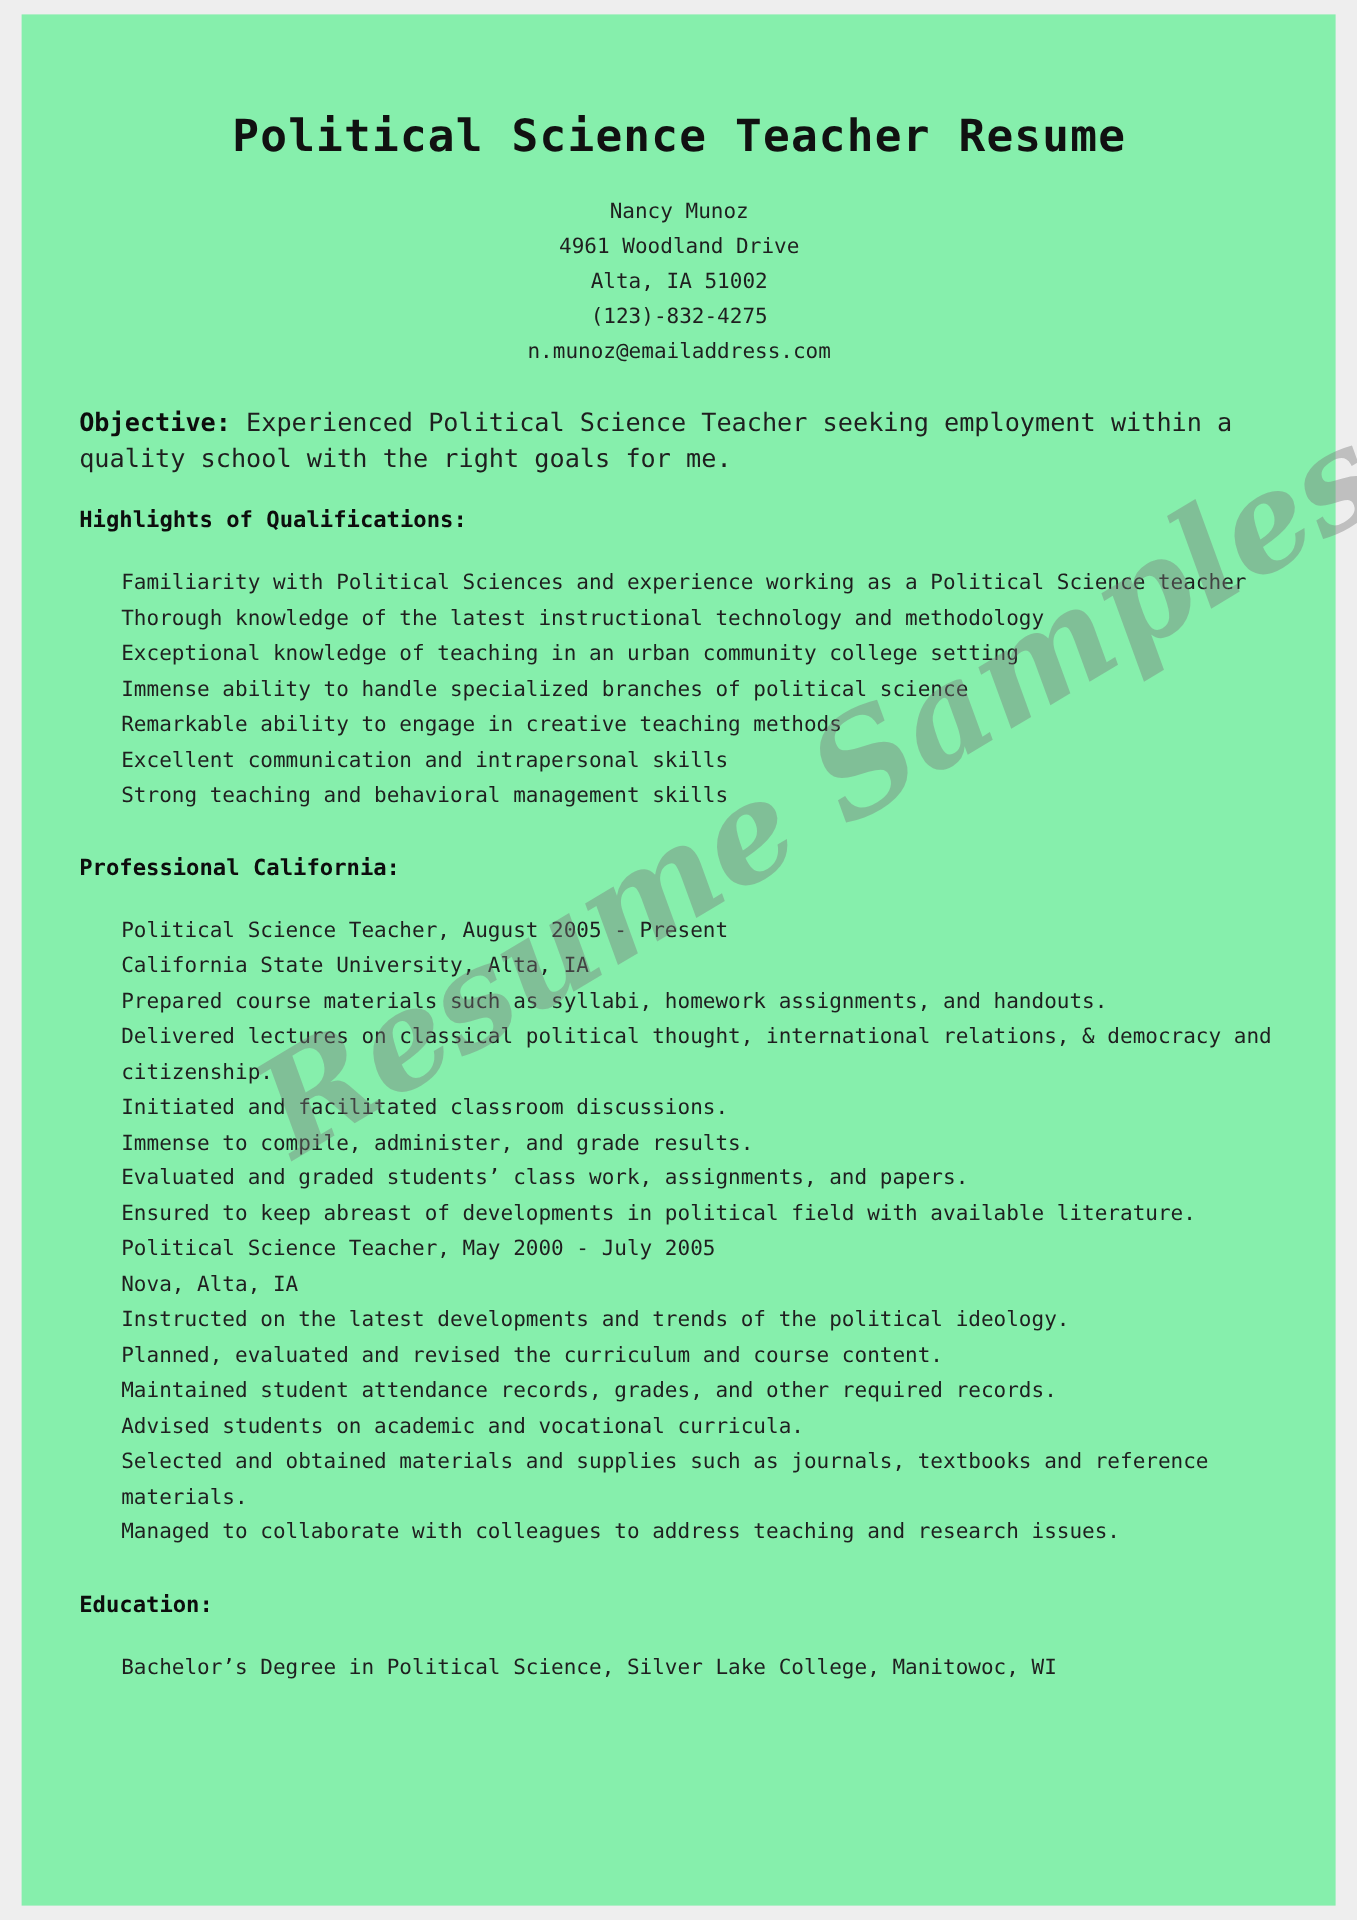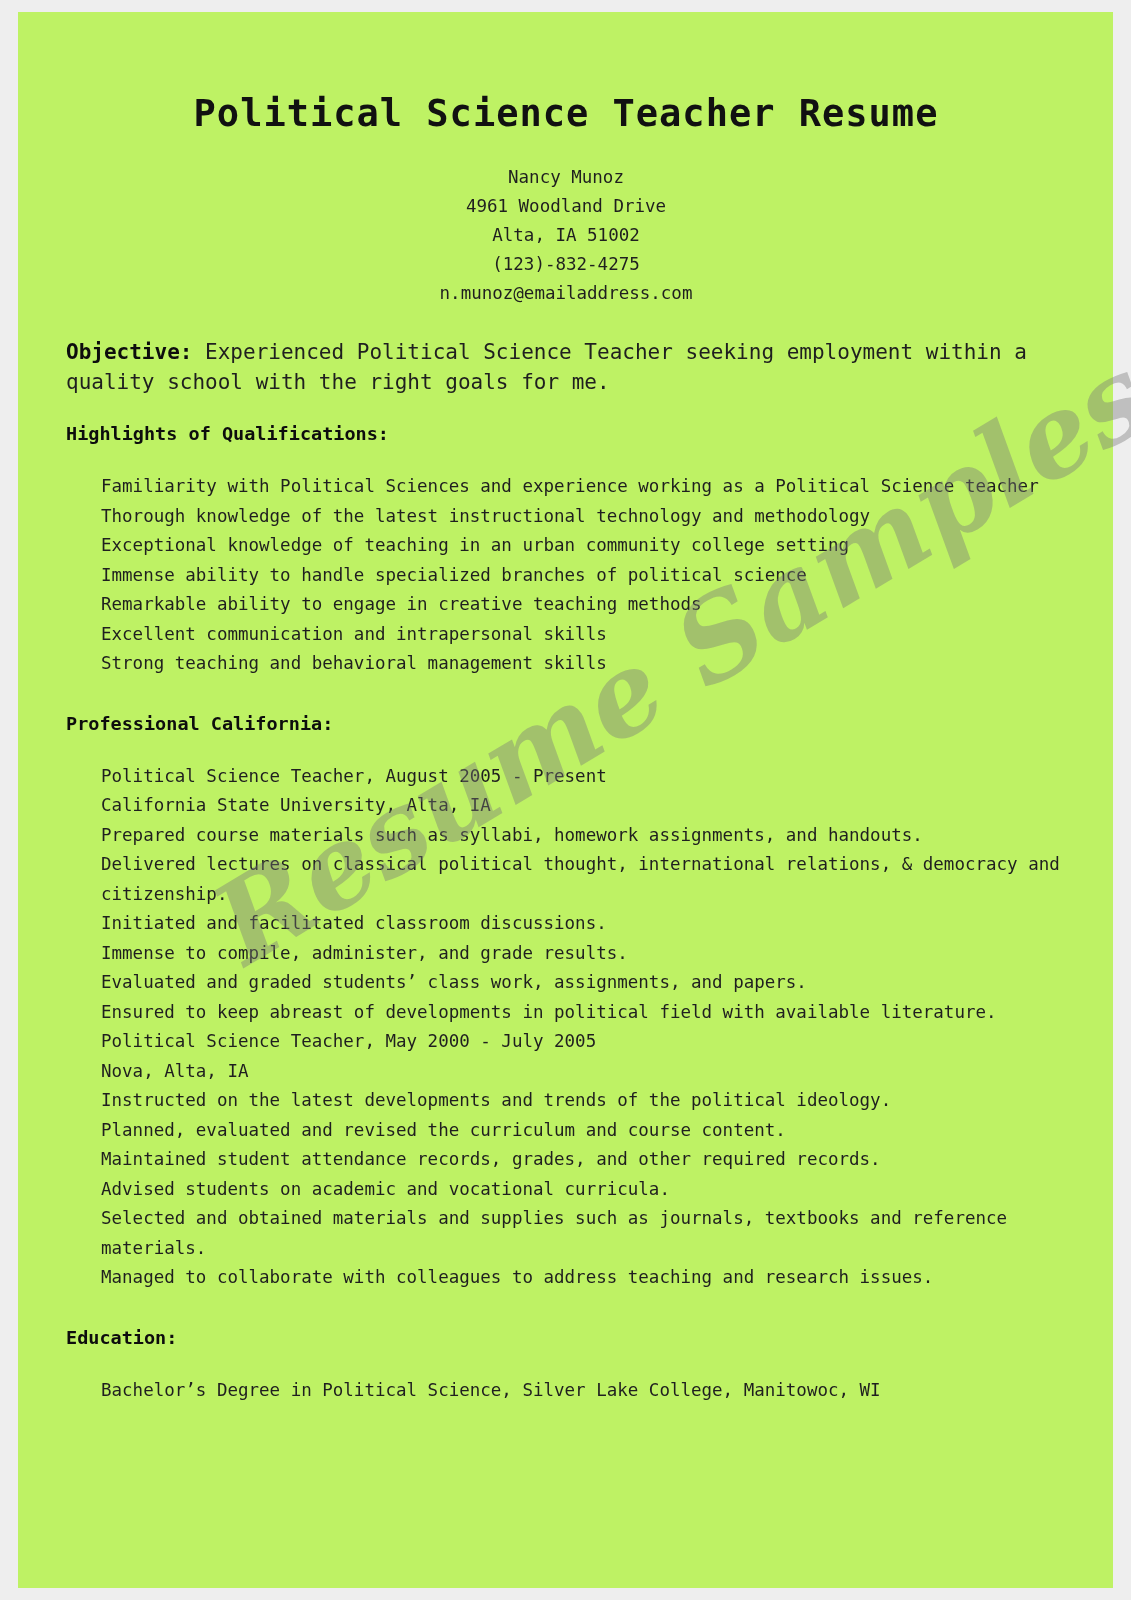--- a/index.html
+++ b/index.html
@@ -23,21 +23,21 @@
     height: 1600px;
     background: #eeeeee;
     box-sizing: border-box;
   }
   .sheet {
     position: absolute;
     left: 18px;
     top: 12px;
     width: 1095px;
     height: 1576px;
-    background: #bef264;
+    background: #86efac;
     box-sizing: border-box;
     padding: 0;
   }
   .content {
     position: absolute;
     left: 48px;
     top: 80px;
     width: 1000px;
   }
   .doc-title {

